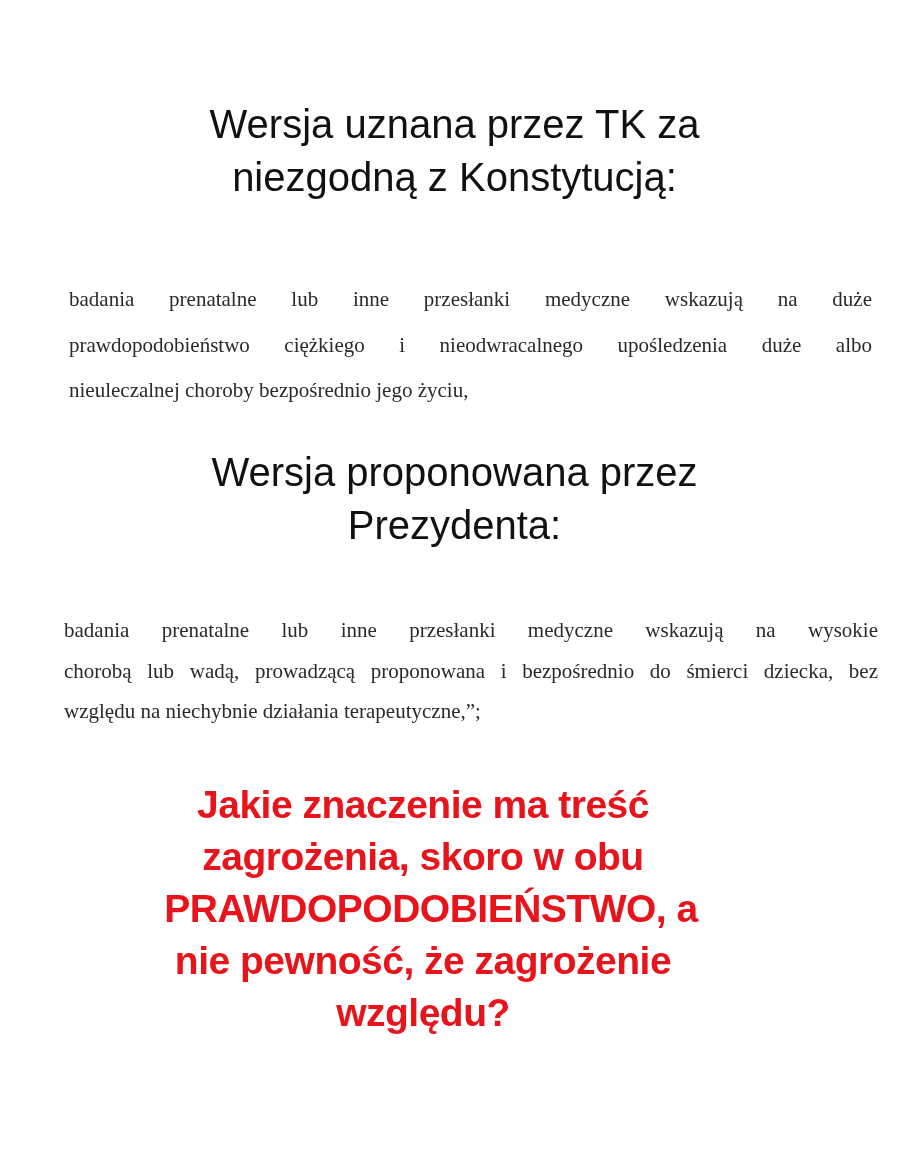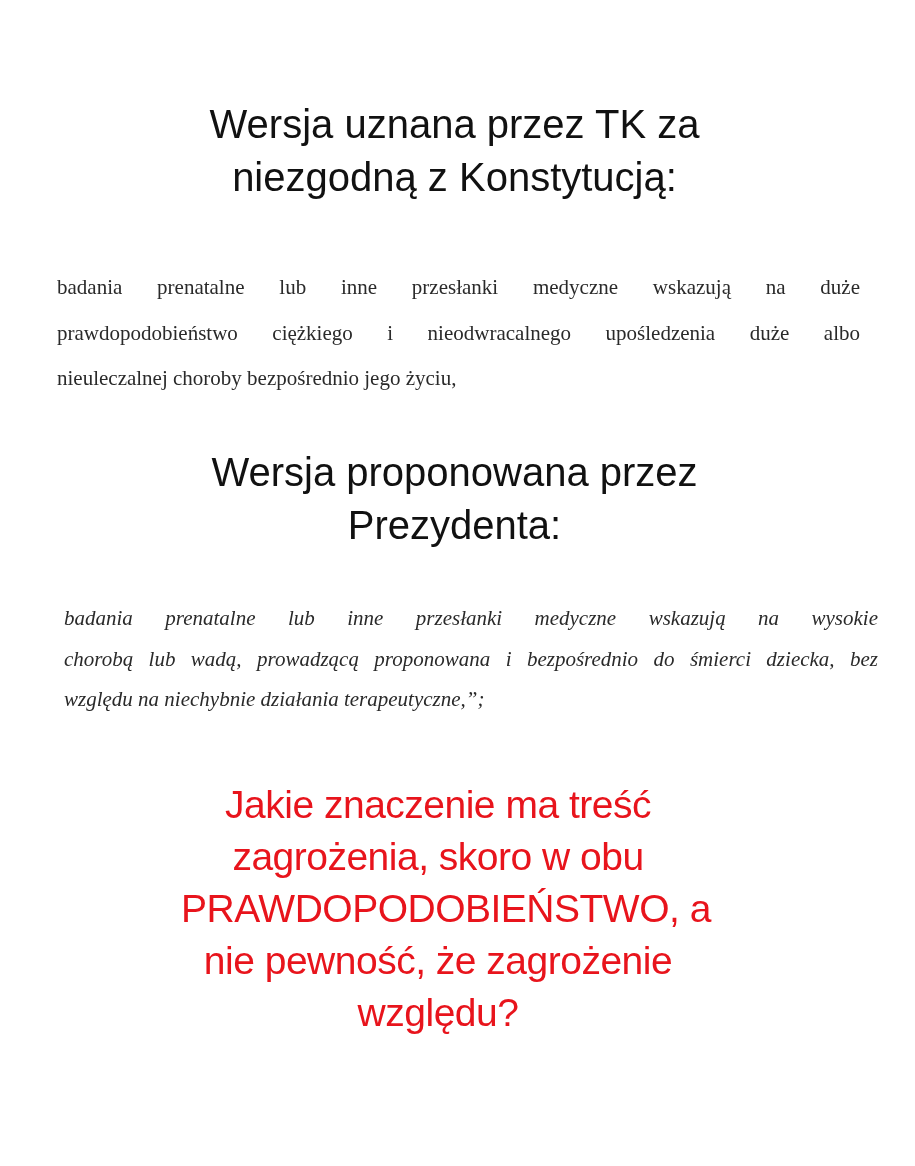--- a/index.html
+++ b/index.html
@@ -7,33 +7,33 @@
     .heading {
       position: absolute; left: 0; width: 915px; margin: 0;
       text-align: center; color: #111111;
       font-family: "Liberation Sans", "DejaVu Sans", sans-serif;
       font-size: 40px; font-weight: normal; line-height: 53px;
     }
     .heading span { display: block; }
     .heading.h1 { top: 98px; left: -3px; }
     .heading.h2 { top: 446px; left: -3px; }
     .legal {
-      position: absolute; margin: 0;
+      position: absolute; margin: 12px;
       font-family: "Liberation Serif", "DejaVu Serif", serif;
       color: #2a2a2a; font-size: 21px;
     }
     .legal span { display: block; white-space: nowrap; text-align: justify; text-align-last: justify; }
     .legal span.last { text-align-last: left; }
     .legal.p1 { left: 57px; width: 803px; top: 265px; line-height: 45.5px; }
-    .legal.p2 { left: 64px; width: 814px; top: 598px; line-height: 40.5px; font-style: italic; }
+    .legal.p2 { left: 52px; width: 814px; top: 598px; line-height: 40.5px; }
     .question {
-      position: absolute; left: 16px; width: 844px; top: 779px; margin: 0;
+      position: absolute; left: 1px; width: 844px; top: 779px; margin: 0;
       text-align: center; color: #e8141c;
       font-family: "Liberation Sans", "DejaVu Sans", sans-serif;
-      font-size: 39px; font-weight: normal; line-height: 52px;
+      font-size: 39px; font-weight: bold; line-height: 52px;
       letter-spacing: -0.5px;
     }
     .question span { display: block; }
     .question span.q4 { position: relative; left: 8px; }
   </style>
 </head>
 <body>
 
 <h2 class="heading h1">
   <span>Wersja uznana przez TK za</span>

